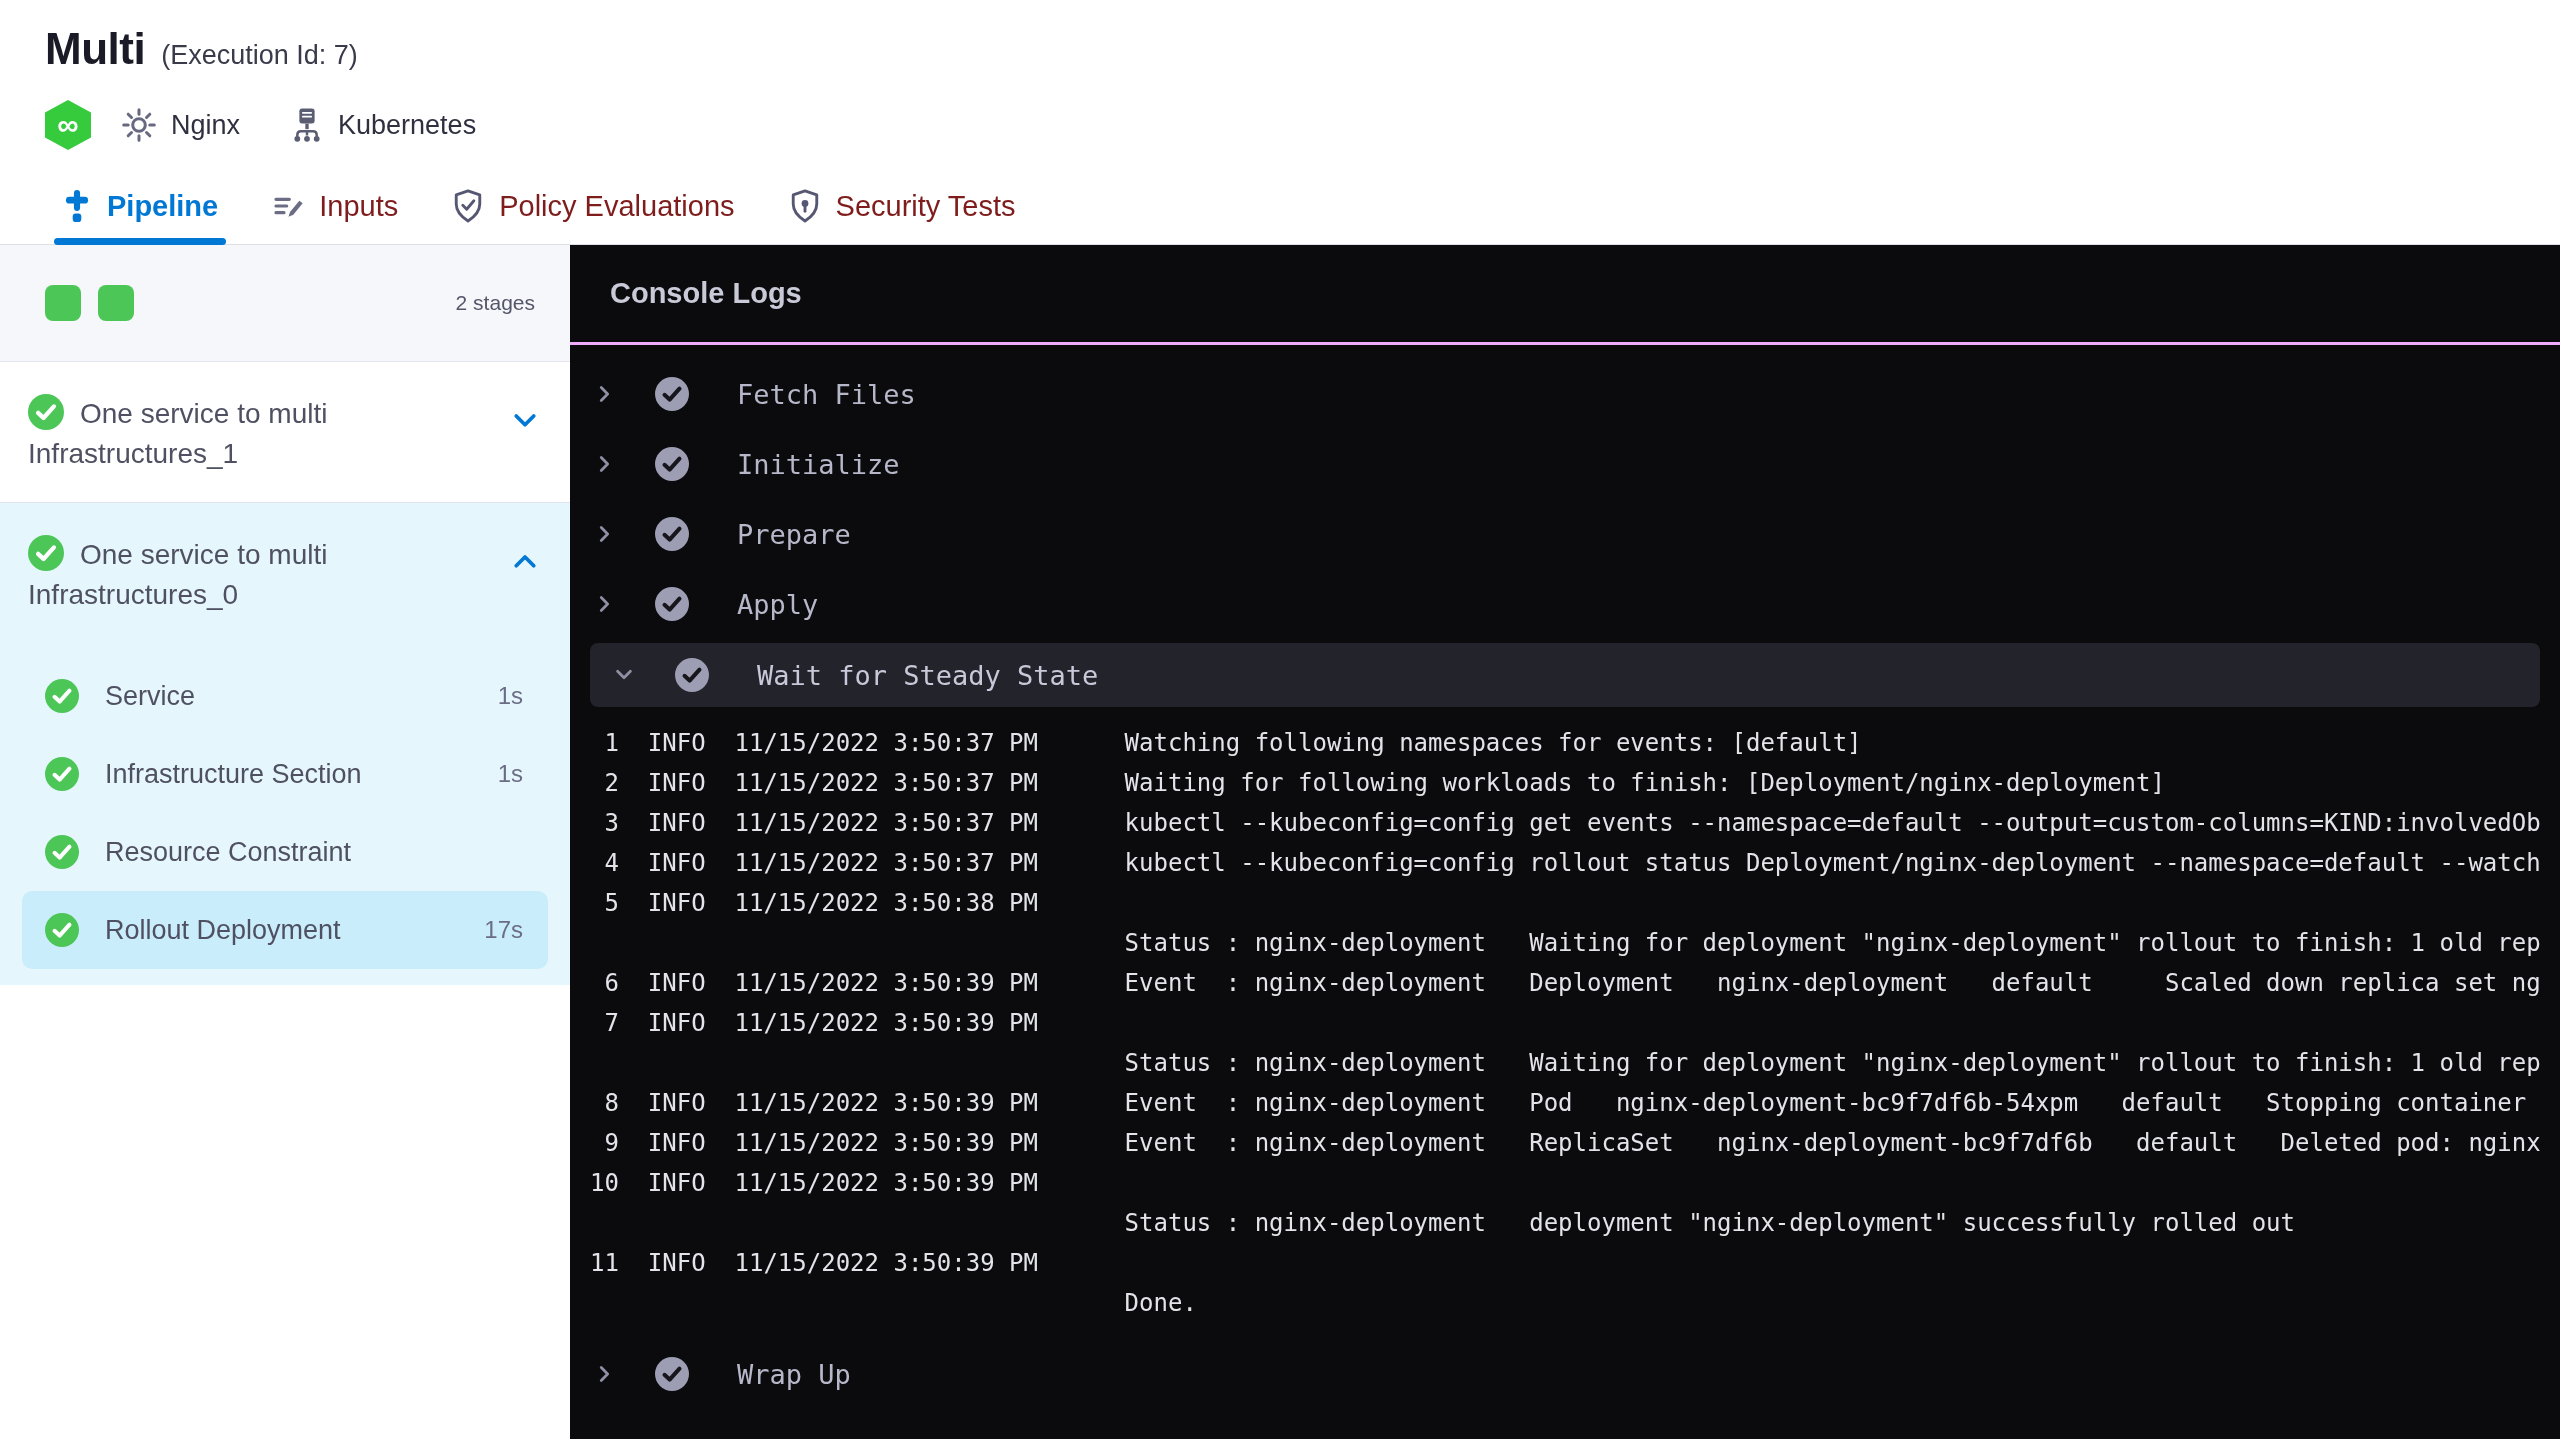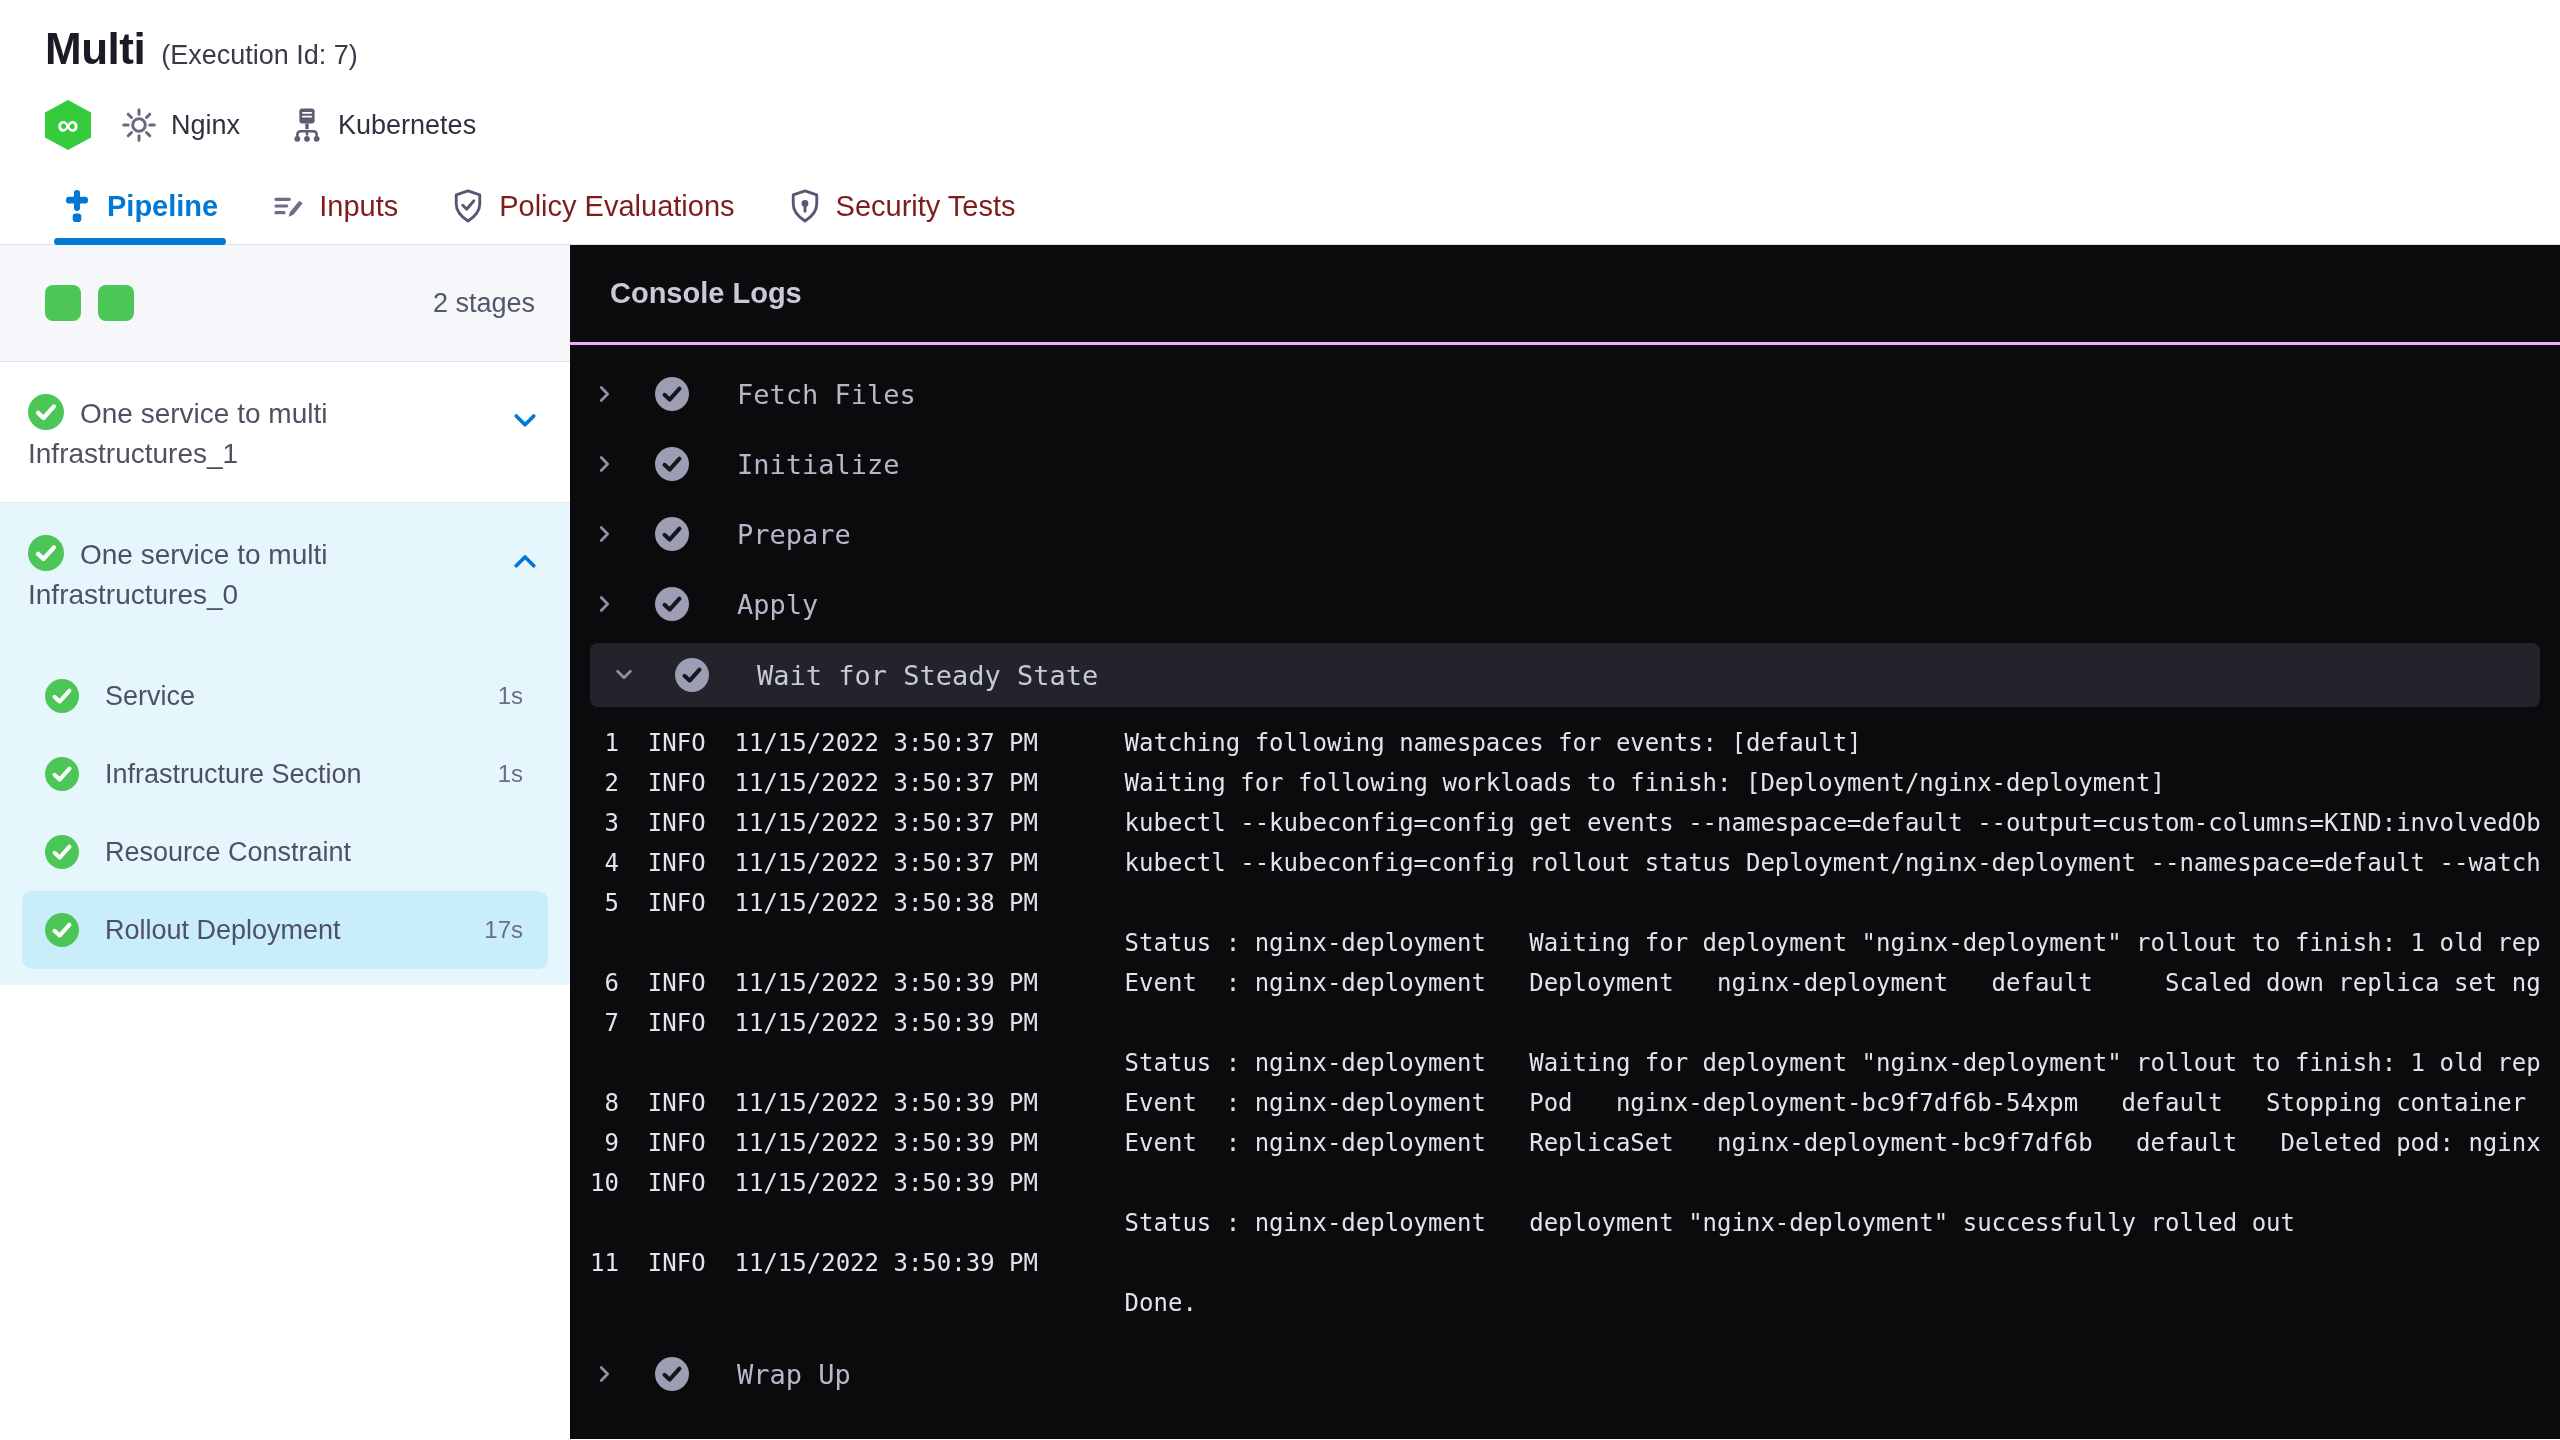--- a/index.html
+++ b/index.html
@@ -46,21 +46,21 @@
   
   .main { display:flex; height:1194px; }
 
   
   .sidebar { width:570px; flex:none; background:#ffffff; display:flex; flex-direction:column; }
   .summary {
     height:117px; flex:none; background:#f6f7fa; border-bottom:1px solid #e4e4ec;
     display:flex; align-items:center; padding:0 35px 0 45px;
   }
   .stage-square { width:36px; height:36px; border-radius:8px; background:#4cc657; margin-right:17px; cursor:pointer; }
-  .stages-count { margin-left:auto; font-size:27px; color:#545669; }
+  .stages-count { margin-left:auto; font-size:21px; color:#545669; }
 
   .stage-card { border-bottom:1px solid #e4e4ec; }
   .stage-card.expanded { background:#e6f6fd; border-bottom:none; }
   .stage-header {
     position:relative; padding:32px 90px 28px 28px;
     font-size:28px; line-height:40px; color:#4f5162; cursor:pointer;
   }
   .stage-header .check { display:inline-block; width:36px; height:36px; vertical-align:-7px; margin-right:16px; }
   .stage-chevron { position:absolute; right:30px; top:44px; cursor:pointer; }
 

